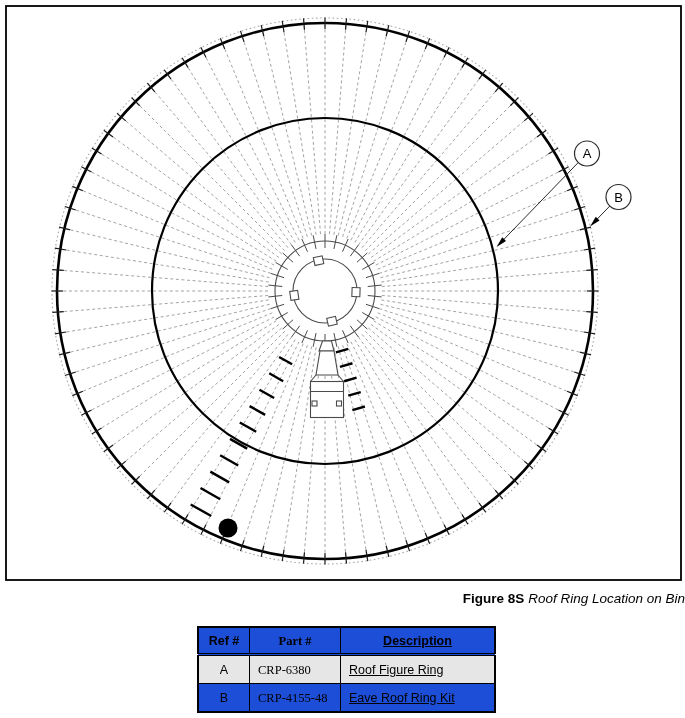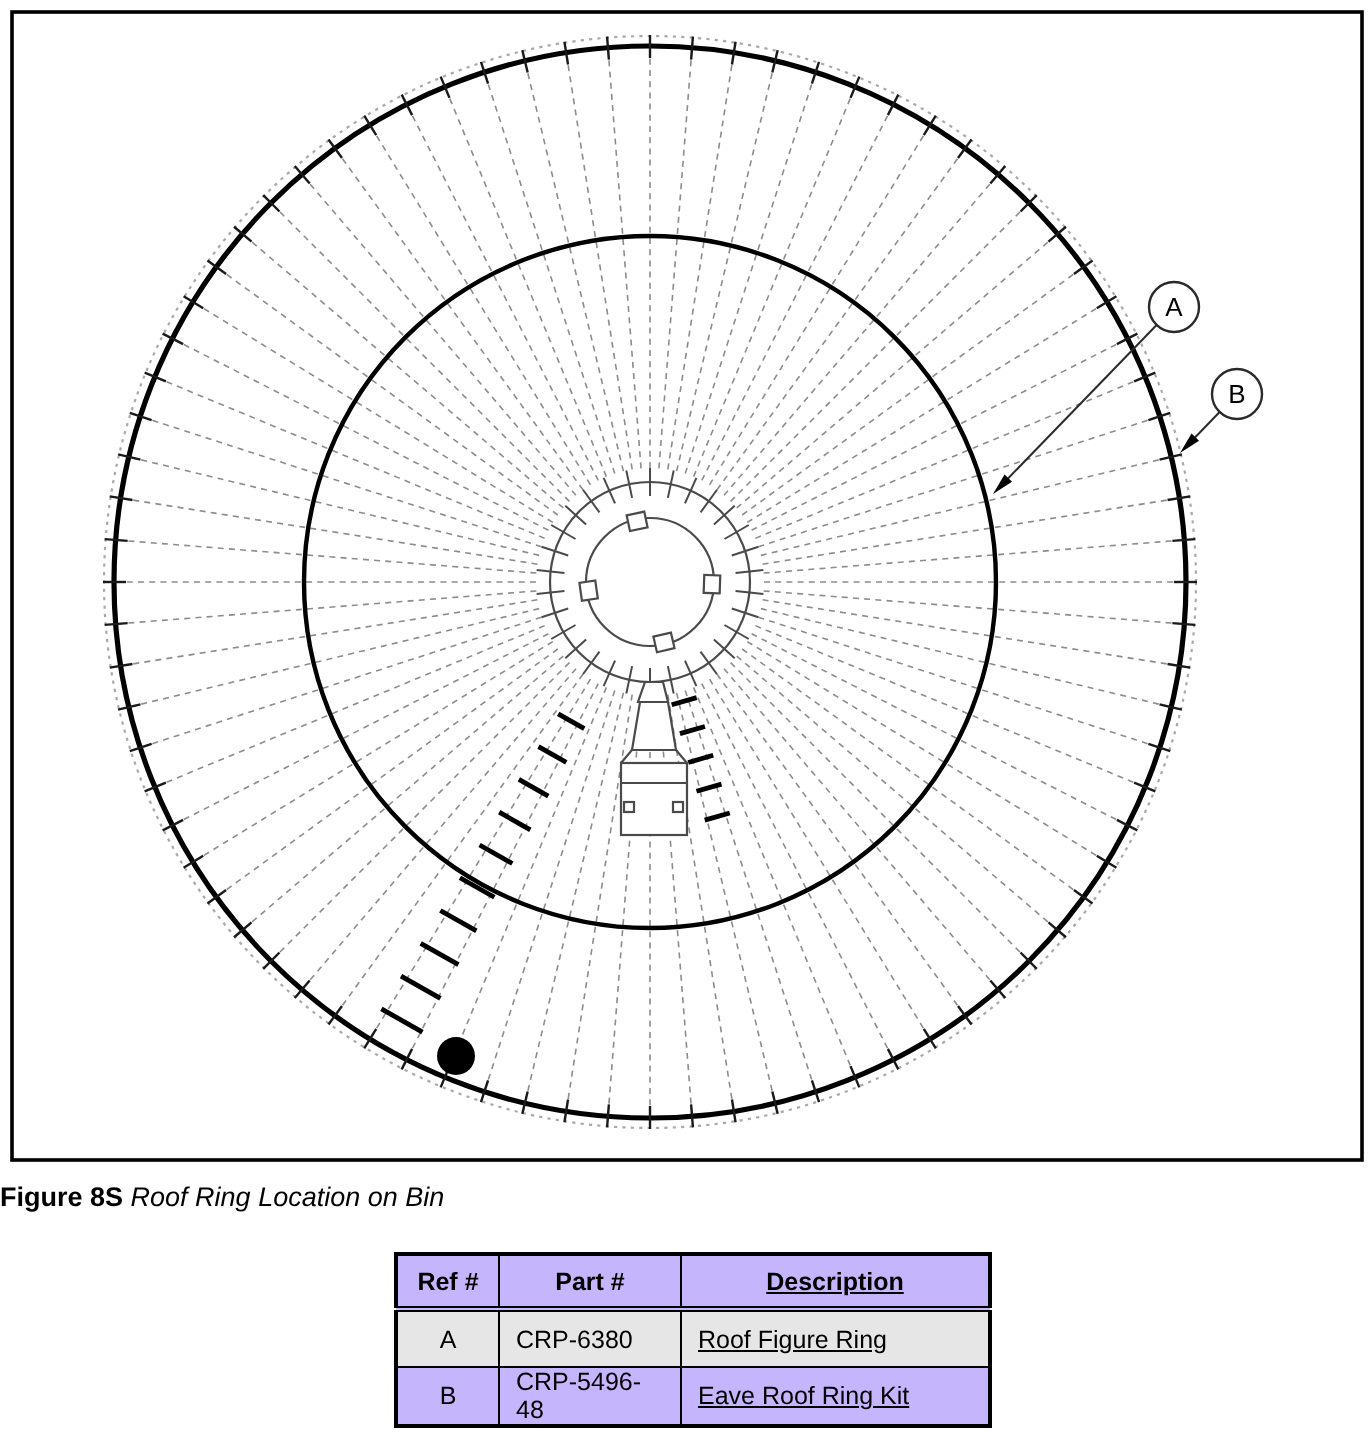--- a/index.html
+++ b/index.html
@@ -20,32 +20,32 @@
   .vent{fill:#fff;stroke:#4a4a4a;stroke-width:1.1;}
   .vent-line{stroke:#4a4a4a;stroke-width:1.1;fill:none;}
   .rung{stroke:#000;stroke-width:2.4;stroke-linecap:butt;}
   .dot{fill:#000;stroke:none;}
   .callout-circle{fill:#fff;stroke:#2a2a2a;stroke-width:1.2;}
   .callout-text{font-family:"Liberation Sans",sans-serif;font-size:13px;fill:#000;text-anchor:middle;}
   .leader{stroke:#2a2a2a;stroke-width:1;fill:none;}
   .arrowhead{fill:#000;stroke:none;}
 
   
-  .caption{position:absolute;left:0;top:591px;width:685px;text-align:left;font-size:13.5px;}
+  .caption{position:absolute;left:0;top:591px;width:685px;text-align:right;font-size:13.5px;}
   .caption .fig-label{font-weight:bold;}
   .caption .fig-title{font-style:italic;}
 
   
   .parts-table{position:absolute;left:197px;top:626px;border-collapse:collapse;
                border:2px solid #000;font-size:12.5px;table-layout:fixed;}
   .parts-table th,.parts-table td{border:1px solid #000;padding:0 8px;height:27px;
-               line-height:14px;vertical-align:middle;background:#c4b5fd;}
+               line-height:14px;vertical-align:middle;background:#1d4ed8;}
   .parts-table th{font-weight:bold;text-align:center;height:25px;border-bottom:3px double #000;}
   .parts-table .col-ref{width:34px;text-align:center;}
-  .parts-table .col-part{width:74px;text-align:left;}
+  .parts-table .col-part{width:74px;text-align:left;font-family:Liberation Serif, serif;}
   .parts-table .col-desc{width:137px;text-align:left;text-decoration:underline;}
   .parts-table th.col-part,.parts-table th.col-desc{text-align:center;}
   .parts-table tr.highlight td{background:#e6e6e6;}
 </style>
 </head>
 <body>
 
 <div id="stage">
 
   <svg id="diagram-svg" width="685" height="586" viewBox="0 0 685 586">
@@ -319,18 +319,18 @@
       </tr>
     </thead>
     <tbody>
       <tr class="highlight">
         <td class="col-ref">A</td>
         <td class="col-part">CRP-6380</td>
         <td class="col-desc">Roof Figure Ring</td>
       </tr>
       <tr>
         <td class="col-ref">B</td>
-        <td class="col-part">CRP-5496-48</td>
+        <td class="col-part">CRP-4155-48</td>
         <td class="col-desc">Eave Roof Ring Kit</td>
       </tr>
     </tbody>
   </table>
 </div>
 
 </body></html>

